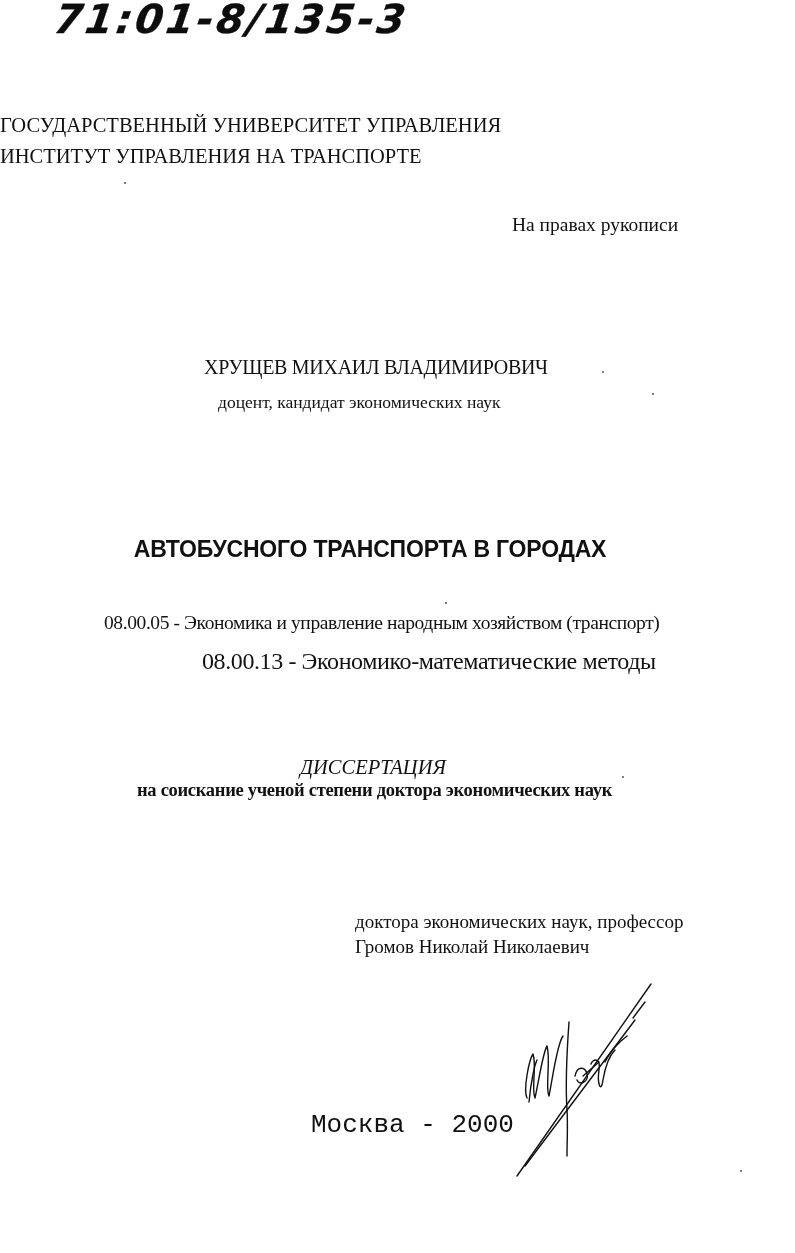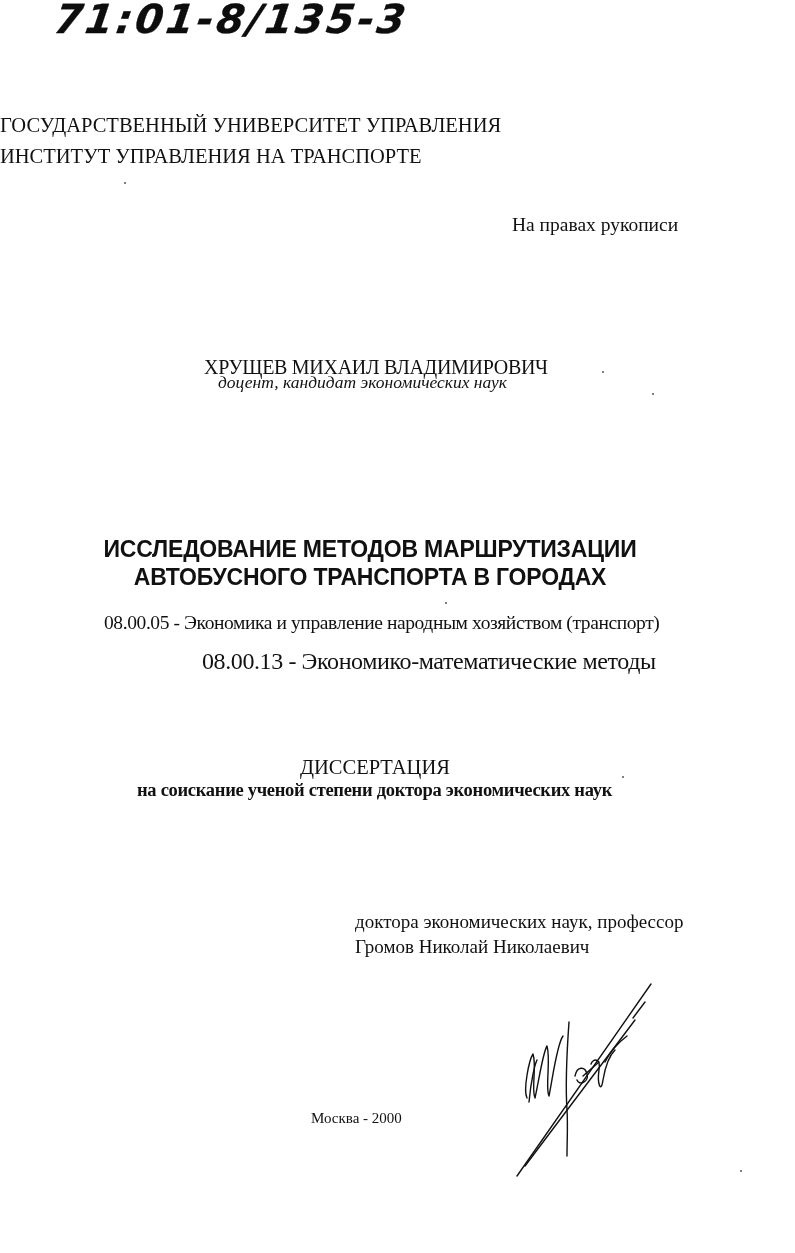--- a/index.html
+++ b/index.html
@@ -45,24 +45,23 @@
     margin-left: 6px;
   }
 
   .author-name {
     top: 356px;
     left: 204px;
     font-size: 20px;
     letter-spacing: -0.3px;
   }
   .author-title {
-    top: 372px;
+    top: 392px;
     left: 218px;
     font-size: 17.5px;
-    font-style: italic;
   }
 
   .thesis-title {
     top: 535px;
     left: 0;
     width: 740px;
     text-align: center;
     font-family: "Liberation Sans", sans-serif;
     font-weight: bold;
     font-size: 23px;
@@ -80,40 +79,42 @@
     top: 648px;
     left: 202px;
     font-size: 24px;
     letter-spacing: -0.4px;
   }
 
   .doc-type {
     top: 756px;
     left: 300px;
     font-size: 20.5px;
+    font-style: italic;
   }
   .doc-purpose {
     top: 780px;
     left: 137px;
     font-size: 18.5px;
     letter-spacing: -0.3px;
     font-weight: bold;
   }
 
   .consultant {
     top: 910px;
     left: 355px;
     font-size: 19px;
     line-height: 24.5px;
   }
 
   .city-year {
     top: 1110px;
     left: 311px;
-    font-size: 15px;
+    font-size: 26px;
+    font-family: Liberation Mono, monospace;
   }
 
   .signature {
     left: 505px;
     top: 980px;
     width: 160px;
     height: 200px;
   }
 
   .speck {
@@ -135,21 +136,20 @@
     <div>ГОСУДАРСТВЕННЫЙ УНИВЕРСИТЕТ УПРАВЛЕНИЯ</div>
     <div>ИНСТИТУТ УПРАВЛЕНИЯ НА ТРАНСПОРТЕ</div>
   </div>
 
   <div class="abs manuscript-note">На правах рукописи</div>
 
   <div class="abs author-name">ХРУЩЕВ МИХАИЛ ВЛАДИМИРОВИЧ</div>
   <div class="abs author-title">доцент, кандидат экономических наук</div>
 
   <div class="abs thesis-title">
-    <div>ИССЛЕДОВАНИЕ МЕТОДОВ МАРШРУТИЗАЦИИ</div>
     <div>АВТОБУСНОГО ТРАНСПОРТА В ГОРОДАХ</div>
   </div>
 
   <div class="abs specialty-1">08.00.05 - Экономика и управление народным хозяйством (транспорт)</div>
   <div class="abs specialty-2">08.00.13 - Экономико-математические методы</div>
 
   <div class="abs doc-type">ДИССЕРТАЦИЯ</div>
   <div class="abs doc-purpose">на соискание ученой степени доктора экономических наук</div>
 
   <div class="abs consultant">

